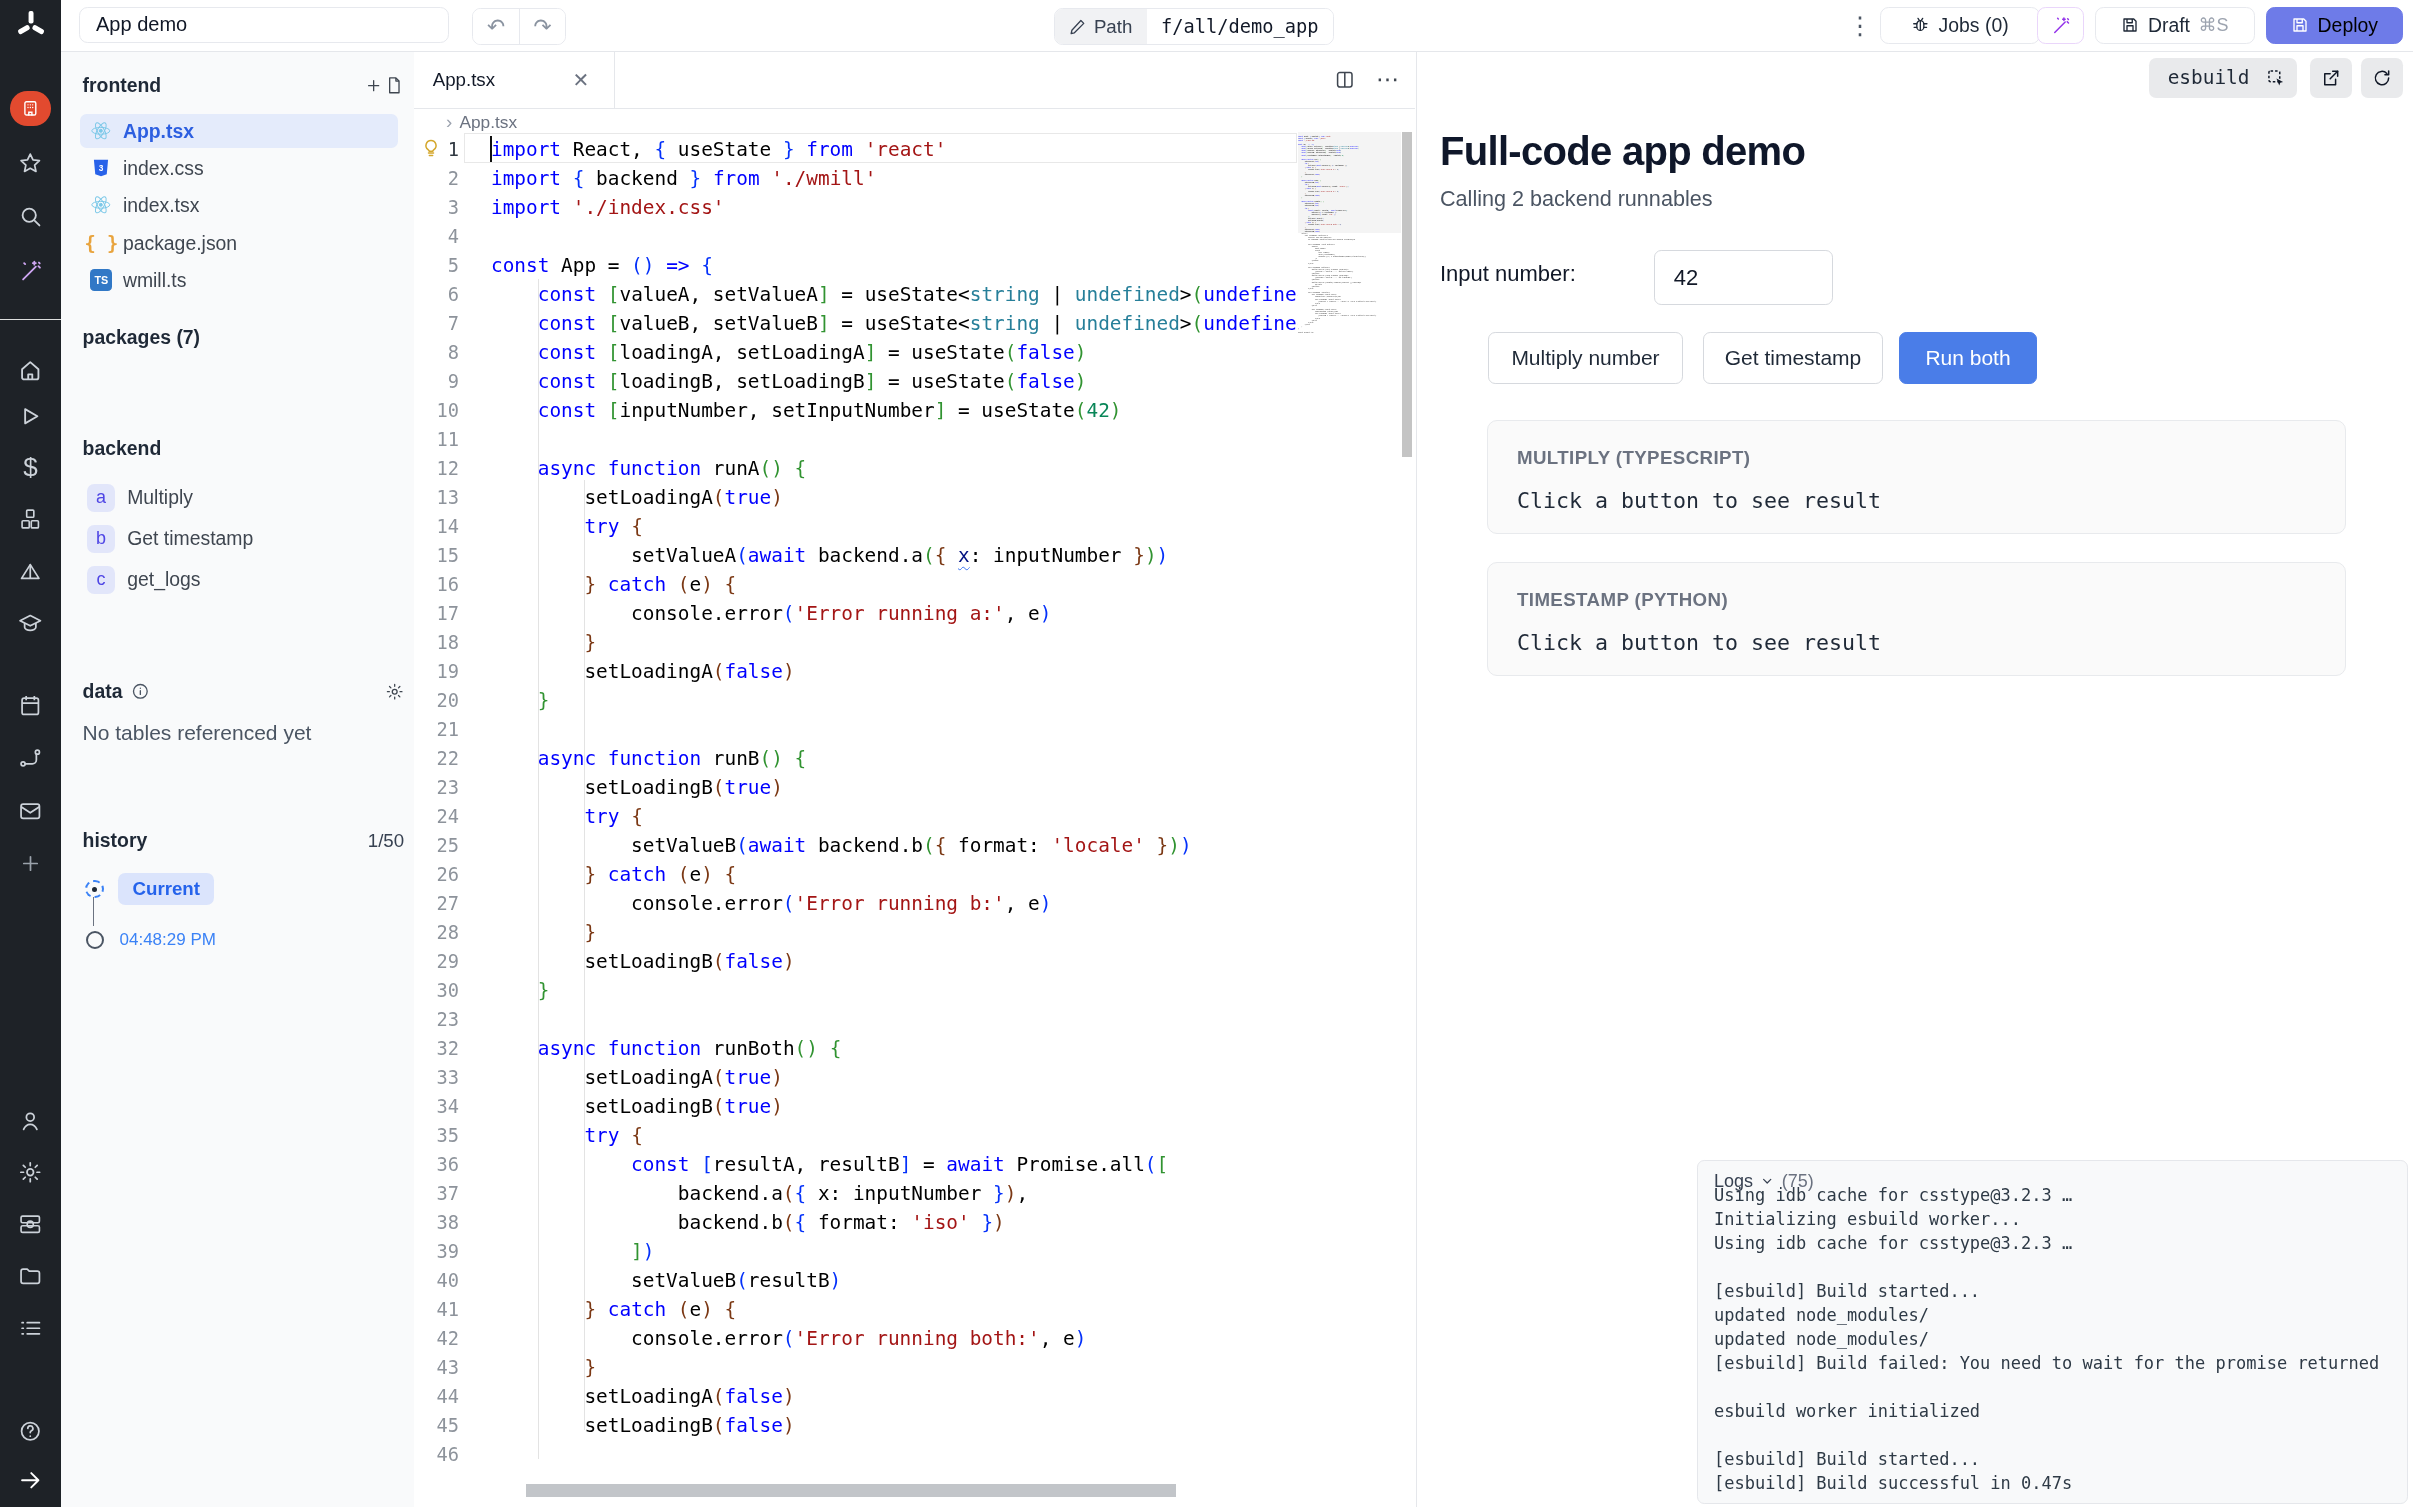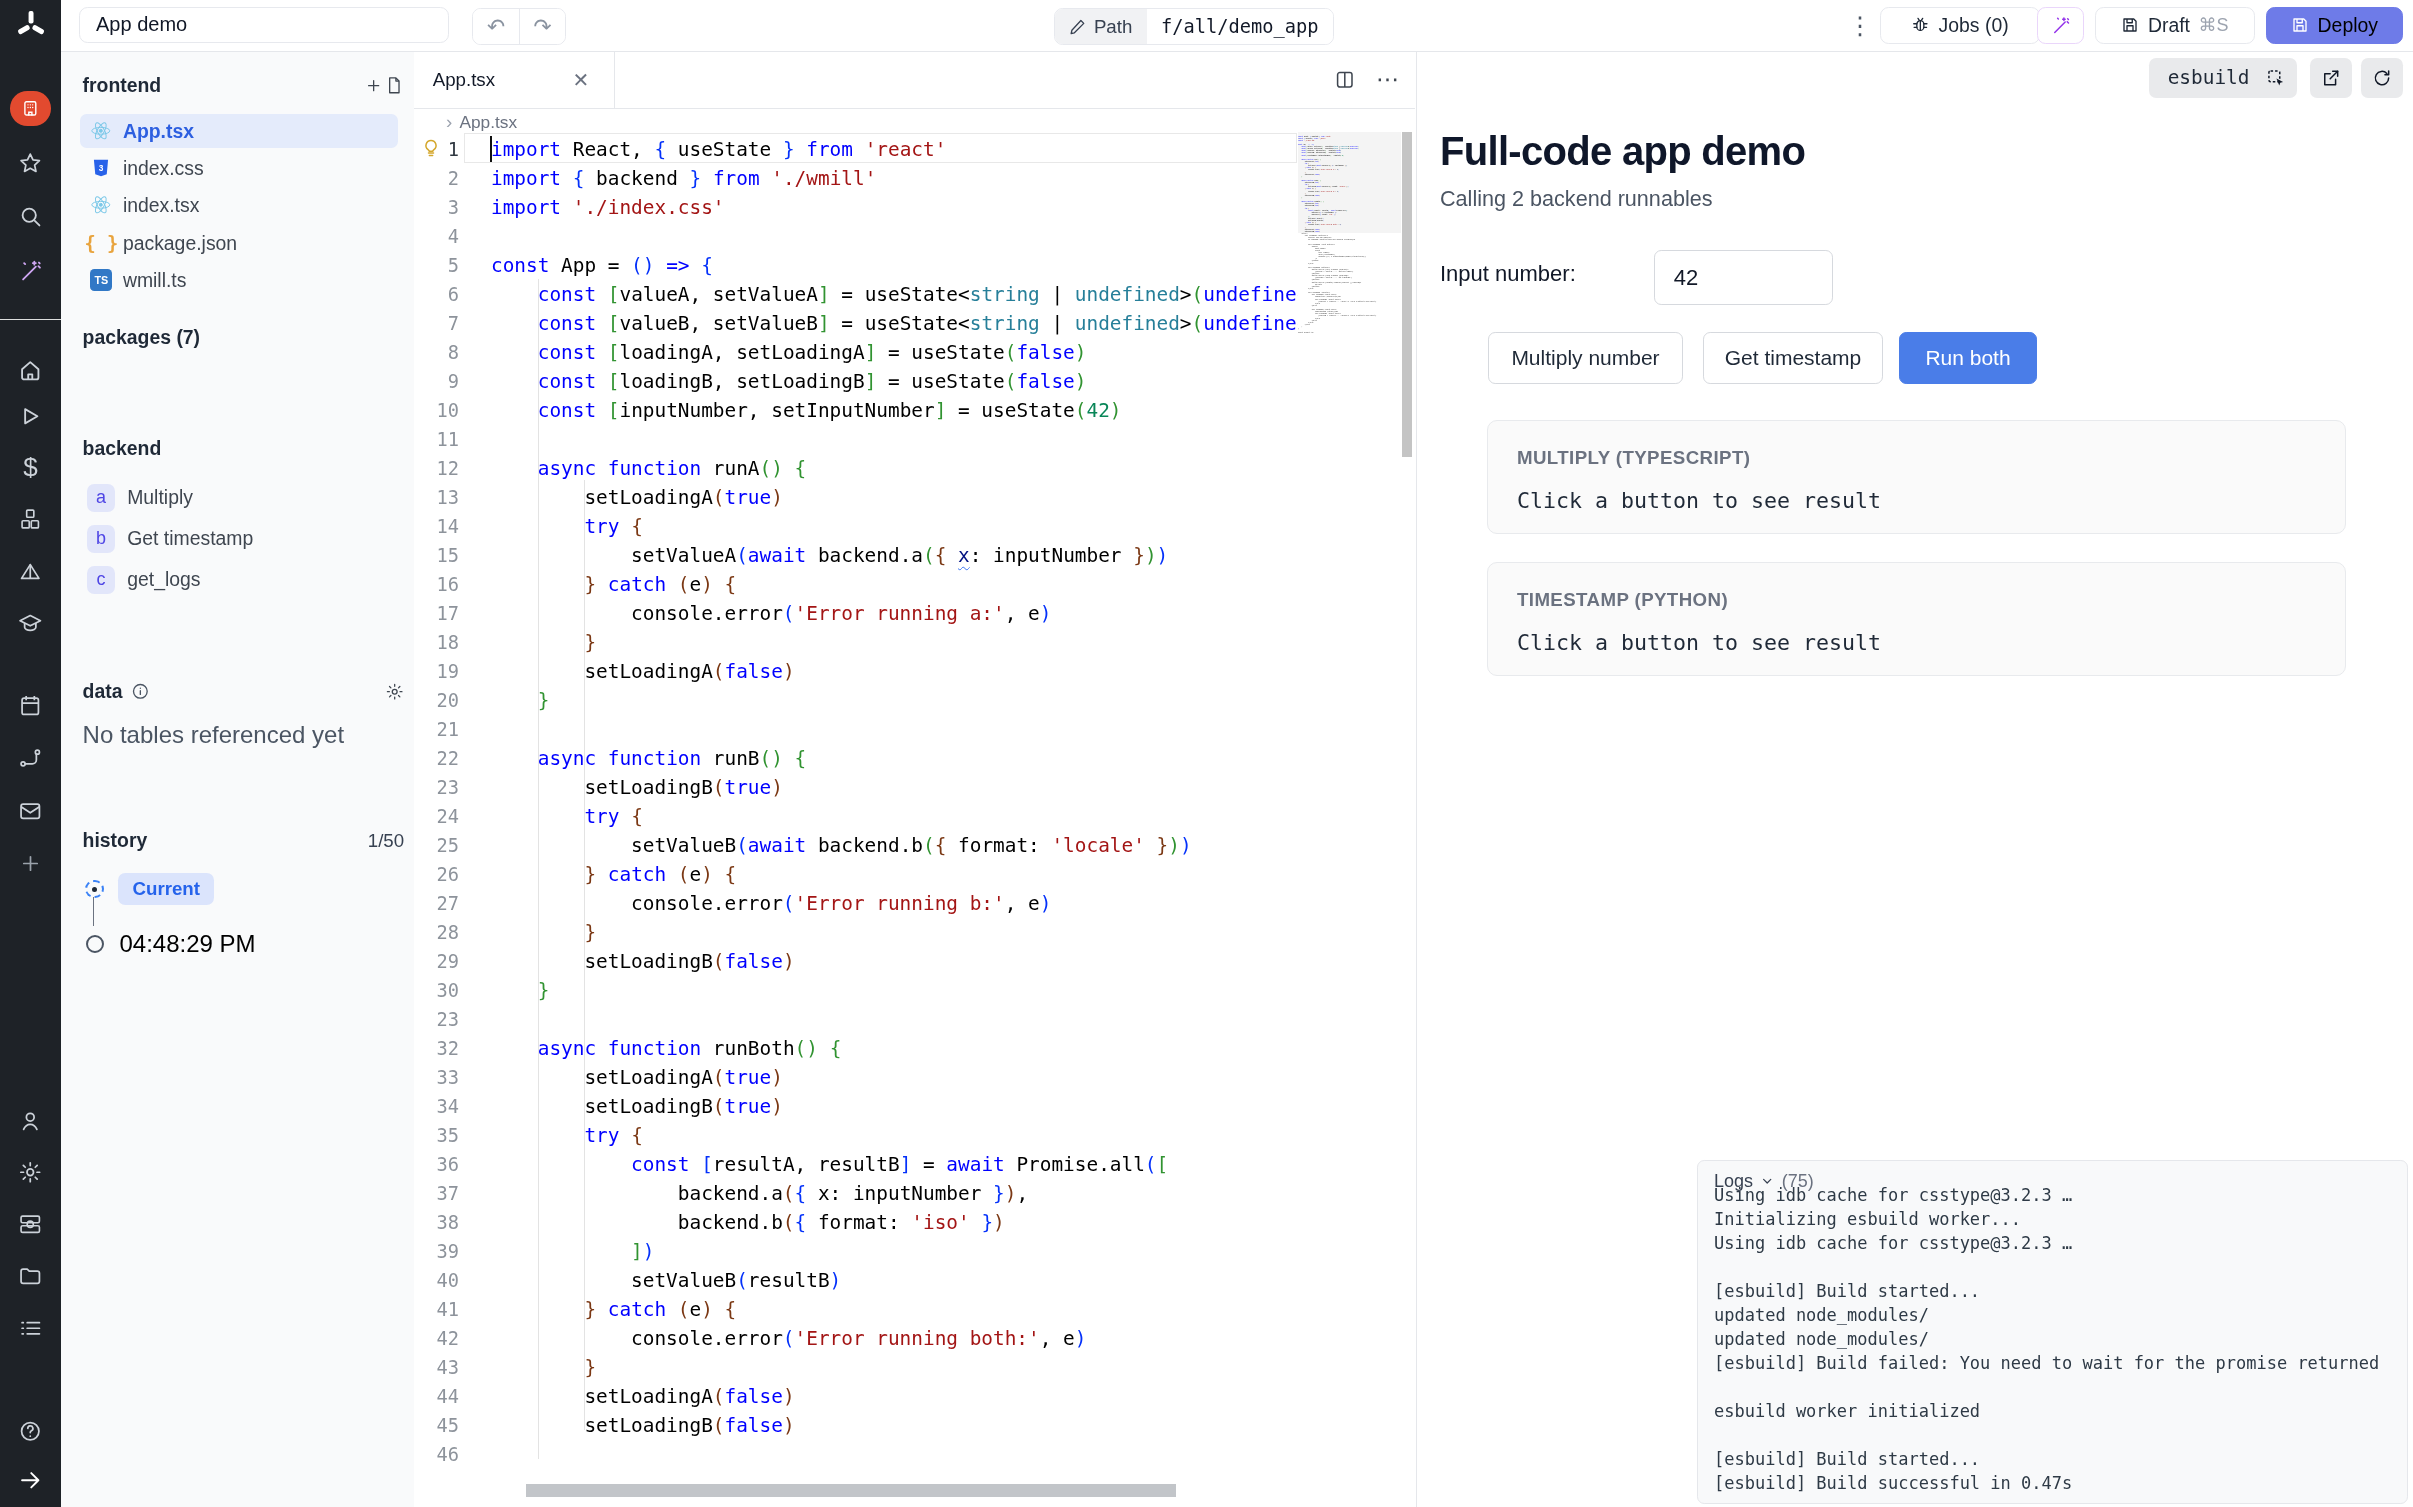--- a/index.html
+++ b/index.html
@@ -40,21 +40,21 @@
   .frow{position:absolute;left:18.7px;width:318px;height:34px;display:flex;align-items:center;gap:10.8px;
         padding-left:10.8px;box-sizing:border-box;border-radius:6.5px;font-size:19.4px;color:#3f4650;}
   .frow.sel{background:#e4ebfb;color:#2d5fe0;font-weight:bold;}
   .ficon{width:21.6px;height:21.6px;display:flex;align-items:center;justify-content:center;flex:none;}
   .braces{color:#e8a33d;font:bold 18.7px "DejaVu Sans Mono",monospace;}
   .tsbadge{width:21.6px;height:21.6px;border-radius:4.3px;background:#3178c6;color:#fff;display:flex;align-items:center;justify-content:center;
            font:bold 10.8px "Liberation Sans",sans-serif;}
   .brow{position:absolute;left:26px;height:33px;display:flex;align-items:center;gap:12.2px;font-size:19.4px;color:#3f4650;}
   .bbadge{width:28px;height:28px;border-radius:7.2px;background:#e2e6fa;color:#4f46e5;display:flex;align-items:center;justify-content:center;
           font-size:18px;}
-  .muted{color:#4b5563;font-size:24px;}
+  .muted{color:#4b5563;font-size:21px;}
   .hist-pill{height:32px;border-radius:7.2px;background:#dbe4fc;color:#2563eb;font-weight:bold;font-size:18.7px;
              display:inline-flex;align-items:center;padding:0 14.4px;}
   .dash-circle{width:18.7px;height:18.7px;border-radius:50%;border:2.2px dashed #3b82f6;display:flex;align-items:center;justify-content:center;box-sizing:border-box;}
   .dash-circle i{width:5px;height:5px;border-radius:50%;background:#1f2937;}
   .plain-circle{width:18px;height:18px;border-radius:50%;border:2.2px solid #4b5563;box-sizing:border-box;}
   
   .editor{position:absolute;left:414px;top:51px;width:1001px;bottom:0;background:#fff;}
   .tabbar{position:absolute;left:0;top:0;right:0;height:57px;border-bottom:1.4px solid #e5e7eb;background:#fff;}
   .tab{position:absolute;left:0;top:0;width:201px;height:57px;border-right:1.4px solid #e5e7eb;display:flex;align-items:center;
        justify-content:space-between;padding:0 18.7px;box-sizing:border-box;background:#fff;font-size:18.7px;color:#111827;}
@@ -449,21 +449,21 @@
     </div>
     <div class="abs" style="left:24px;top:822px;display:flex;align-items:center;gap:14.4px;">
       <span class="dash-circle">
           <i></i>
         </span>
       <span class="hist-pill">Current</span>
     </div>
     <div class="abs" style="left:32px;top:846px;width:1.4px;height:29px;background:#6b7280;"></div>
     <div class="abs" style="left:24.5px;top:879px;display:flex;align-items:center;gap:16px;">
       <span class="plain-circle"></span>
-      <span style="font-size:24px;color:#000000;">04:48:29 PM</span>
+      <span style="font-size:17px;color:#3b82f6;">04:48:29 PM</span>
     </div>
   </div>
 
   <div class="editor">
     <div class="tabbar">
       <div class="tab">
         <span>App.tsx</span>
         <button class="tab-close">✕</button>
       </div>
       <div class="tabbar-icons">

